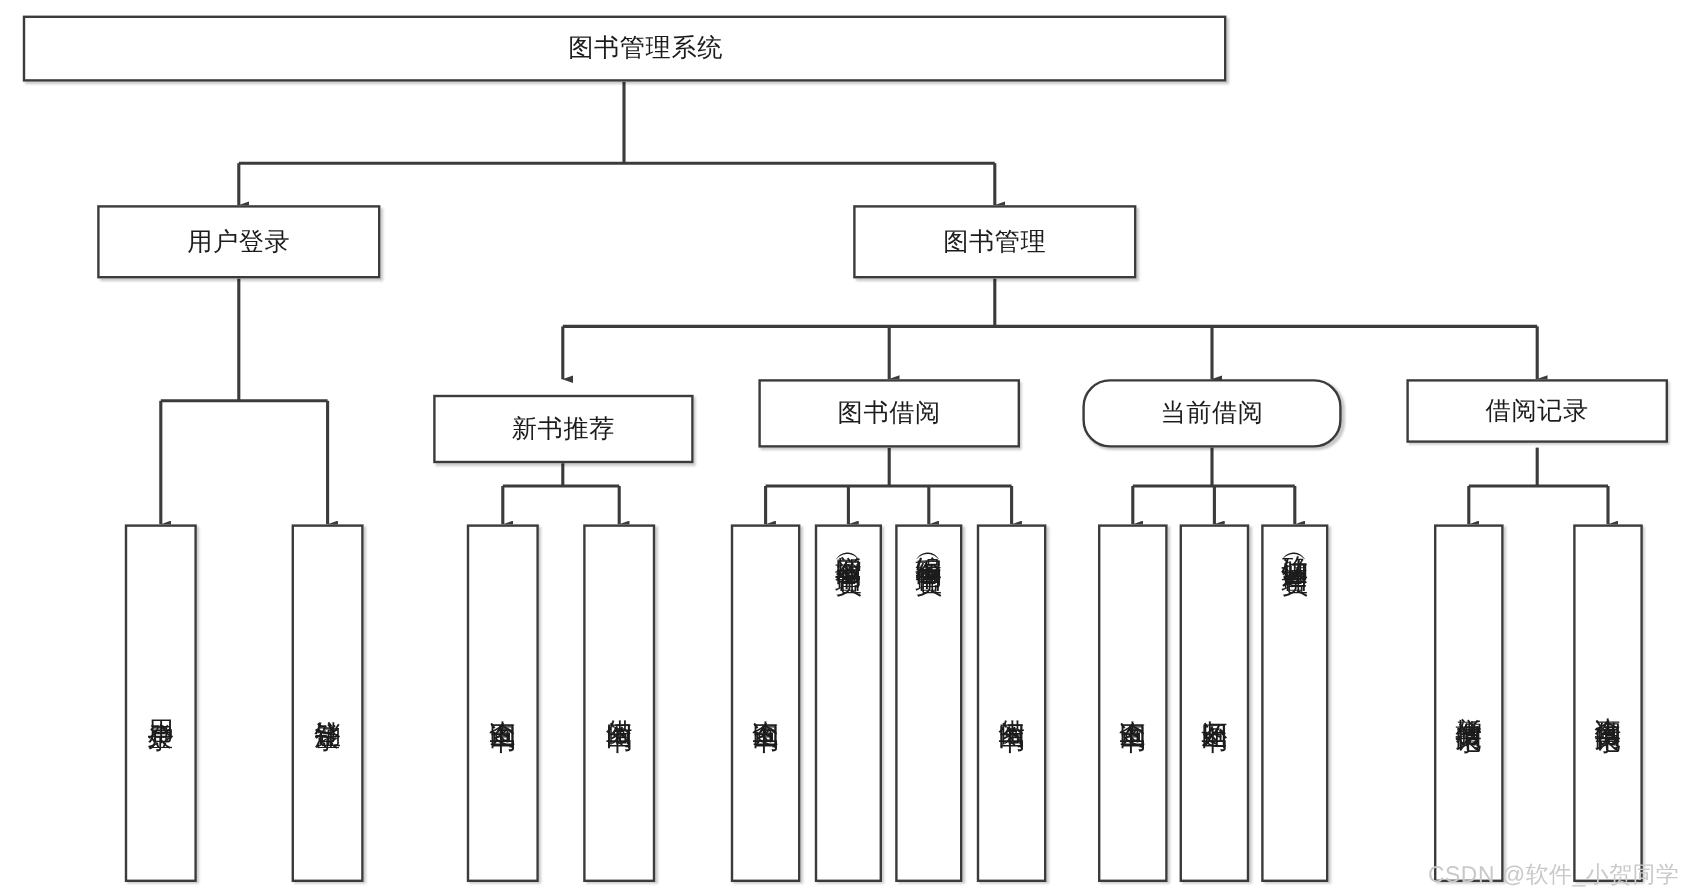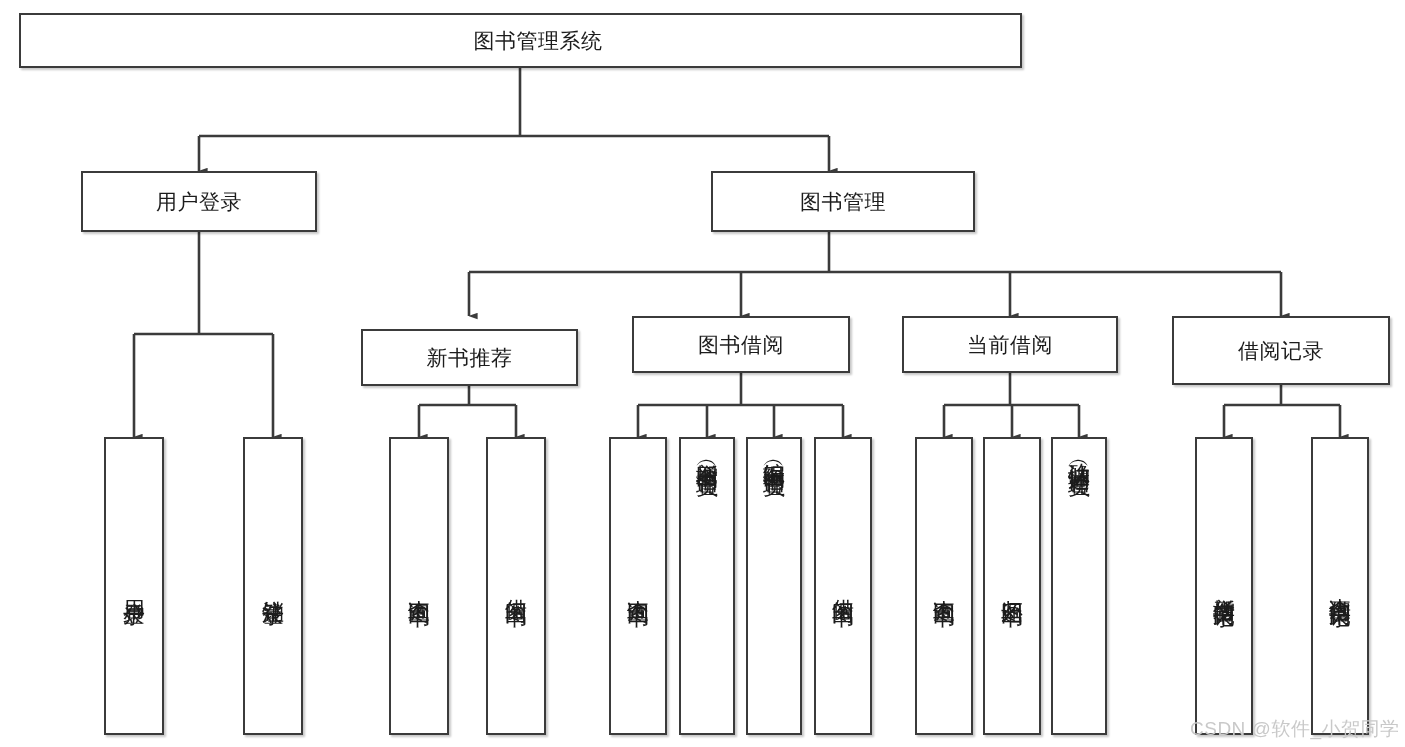--- a/index.html
+++ b/index.html
@@ -115,33 +115,33 @@
       </g>
   </svg>
 
   <div id="nodes-layer">
       <div class="node-box" style="left: 19px; top: 13px; width: 1003px; height: 55px; border-color: rgb(59, 59, 59); background: rgb(255, 255, 255); padding-left: 35px;">
         <span class="node-label" style="color: rgb(28, 28, 28);">图书管理系统</span>
       </div>
       <div class="node-box" style="left: 81px; top: 171px; width: 236px; height: 61px; border-color: rgb(59, 59, 59); background: rgb(255, 255, 255);">
         <span class="node-label" style="color: rgb(28, 28, 28);">用户登录</span>
       </div>
-      <div class="node-box" style="left: 711px; top: 171px; width: 264px; height: 61px; border-color: rgb(59, 59, 59); background: rgb(255, 255, 255); align-items: center;">
+      <div class="node-box" style="left: 711px; top: 171px; width: 236px; height: 61px; border-color: rgb(59, 59, 59); background: rgb(255, 255, 255); align-items: center;">
         <span class="node-label" style="color: rgb(28, 28, 28);">图书管理</span>
       </div>
       <div class="node-box" style="left: 361px; top: 316px; width: 217px; height: 57px; border-color: rgb(59, 59, 59); background: rgb(255, 255, 255); margin-top: 13px;">
         <span class="node-label" style="color: rgb(28, 28, 28);">新书推荐</span>
       </div>
       <div class="node-box" style="left: 632px; top: 316px; width: 218px; height: 57px; border-color: rgb(59, 59, 59); background: rgb(255, 255, 255);">
         <span class="node-label" style="color: rgb(28, 28, 28);">图书借阅</span>
       </div>
-      <div class="node-box" style="left: 902px; top: 316px; width: 216px; height: 57px; border-color: rgb(59, 59, 59); background: rgb(255, 255, 255);">
+      <div class="node-box" style="left: 902px; top: 316px; width: 216px; height: 57px; border-color: rgb(59, 59, 59); background: rgb(255, 255, 255); border-radius: 23px;">
         <span class="node-label" style="color: rgb(28, 28, 28);">当前借阅</span>
       </div>
-      <div class="node-box" style="left: 1172px; top: 316px; width: 218px; height: 69px; border-color: rgb(59, 59, 59); background: rgb(255, 255, 255);">
+      <div class="node-box" style="left: 1172px; top: 316px; width: 218px; height: 53px; border-color: rgb(59, 59, 59); background: rgb(255, 255, 255);">
         <span class="node-label" style="color: rgb(28, 28, 28);">借阅记录</span>
       </div>
       <div class="node-box vertical centered" style="left: 104px; top: 437px; width: 60px; height: 298px; border-color: rgb(59, 59, 59); background: rgb(255, 255, 255);">
         <span class="node-label" style="color: rgb(28, 28, 28);">用户登录</span>
       </div>
       <div class="node-box vertical centered" style="left: 243px; top: 437px; width: 60px; height: 298px; border-color: rgb(59, 59, 59); background: rgb(255, 255, 255);">
         <span class="node-label" style="color: rgb(28, 28, 28);">注销登录</span>
       </div>
       <div class="node-box vertical centered" style="left: 389px; top: 437px; width: 60px; height: 298px; border-color: rgb(59, 59, 59); background: rgb(255, 255, 255);">
         <span class="node-label" style="color: rgb(28, 28, 28);">查询图书</span>

